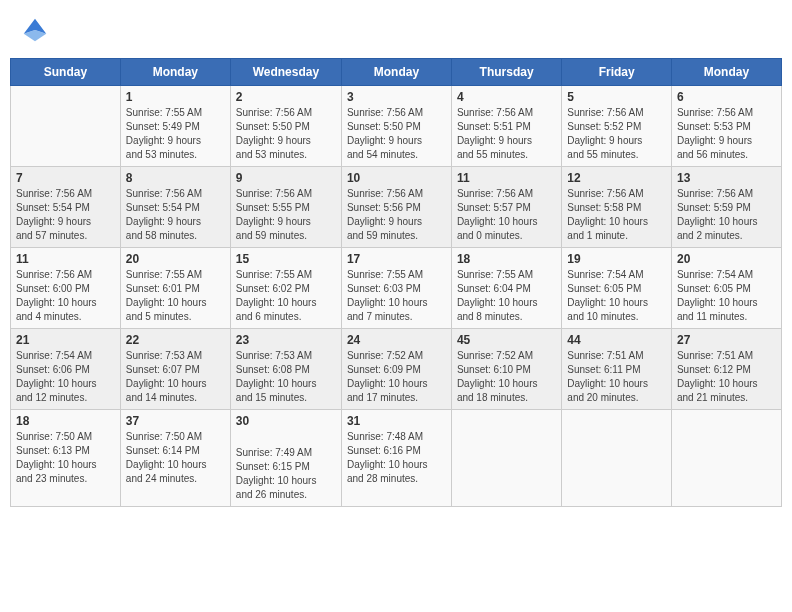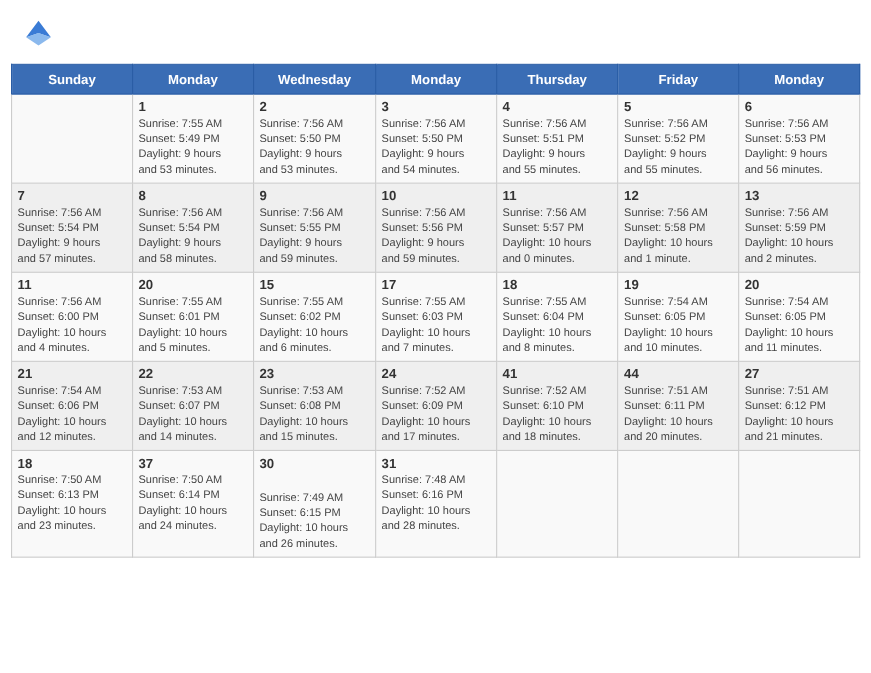--- a/index.html
+++ b/index.html
@@ -291,21 +291,21 @@
 and 15 minutes.</div>
         </td>
         <td>
           <span class="day-number">24</span>
           <div class="day-info" style="white-space: pre-line;">Sunrise: 7:52 AM
 Sunset: 6:09 PM
 Daylight: 10 hours
 and 17 minutes.</div>
         </td>
         <td>
-          <span class="day-number">41</span>
+          <span class="day-number">45</span>
           <div class="day-info" style="white-space: pre-line;">Sunrise: 7:52 AM
 Sunset: 6:10 PM
 Daylight: 10 hours
 and 18 minutes.</div>
         </td>
         <td>
           <span class="day-number">44</span>
           <div class="day-info" style="white-space: pre-line;">Sunrise: 7:51 AM
 Sunset: 6:11 PM
 Daylight: 10 hours

